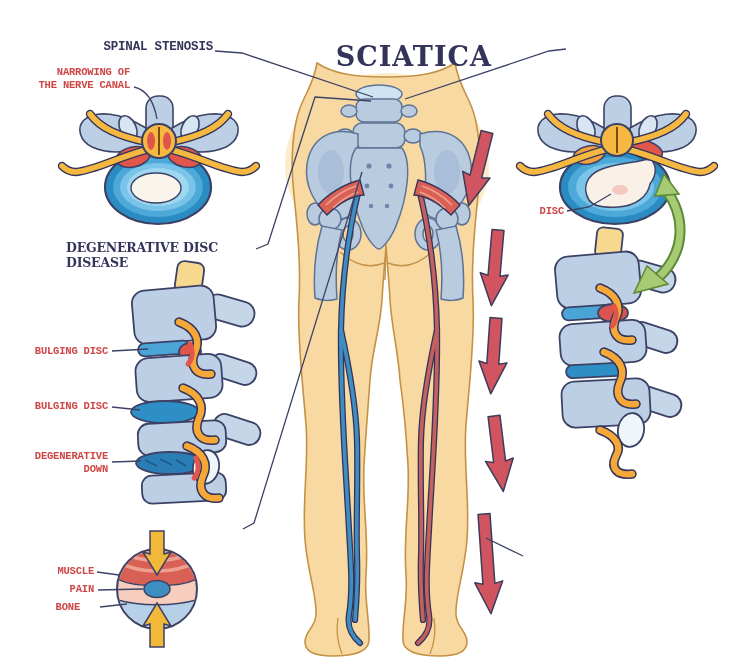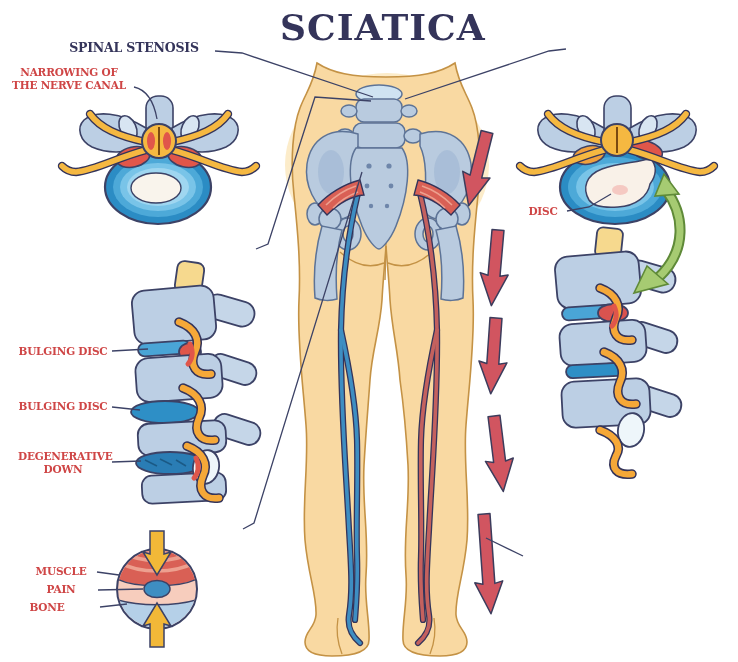--- a/index.html
+++ b/index.html
@@ -2,25 +2,25 @@
 <html><head>
 <meta charset="utf-8">
 <style>
   html,body{margin:0;padding:0;background:#ffffff;}
   #stage{position:relative;width:738px;height:662px;background:#ffffff;overflow:hidden;
          font-family:"DejaVu Serif","Liberation Serif",serif;}
   #art{position:absolute;left:0;top:0;}
   .lbl{position:absolute;font-weight:bold;color:#34345a;white-space:pre-line;
        letter-spacing:-0.2px;line-height:1.22;}
   .red{color:#cf4646;}
-  .t-title{font-size:36px;letter-spacing:1px;text-align:left;}
+  .t-title{font-size:27px;letter-spacing:1px;text-align:right;margin-top:35px;}
   .t-head{font-size:12.5px;}
   .t-small{font-size:10.5px;}
   .t-big{font-size:16px;line-height:1.18;letter-spacing:0.2px;}
-  .ra{text-align:center;}
+  .ra{text-align:right;font-family:Liberation Mono, monospace;}
 </style>
 </head>
 <body>
 
 <div id="stage">
 
 <svg id="art" width="738" height="662" viewBox="0 0 738 662">
 
   <g>
     <ellipse cx="387" cy="165" rx="102" ry="92" fill="#fcecca"></ellipse>
@@ -281,20 +281,21 @@
   </g>
 </svg>
 
   <div class="lbl t-title" style="left:280px;top:6px;width:212px;">SCIATICA</div>
 
   <div class="lbl t-head ra" style="left:55px;top:40px;width:158px;">SPINAL STENOSIS</div>
 
   <div class="lbl t-small red ra" style="left:8px;top:66px;width:122px;">NARROWING OF
 THE NERVE CANAL</div>
 
+  <div class="lbl t-head" style="left:66px;top:240px;width:200px;">DEGENERATIVE DISC DISEASE</div>
 
   <div class="lbl t-small red ra" style="left:18px;top:345px;width:90px;">BULGING DISC</div>
 
   <div class="lbl t-small red ra" style="left:18px;top:400px;width:90px;">BULGING DISC</div>
 
   <div class="lbl t-small red ra" style="left:18px;top:450px;width:90px;">DEGENERATIVE
 DOWN</div>
 
 
   <div class="lbl t-small red ra" style="left:28px;top:565px;width:66px;">MUSCLE</div>

